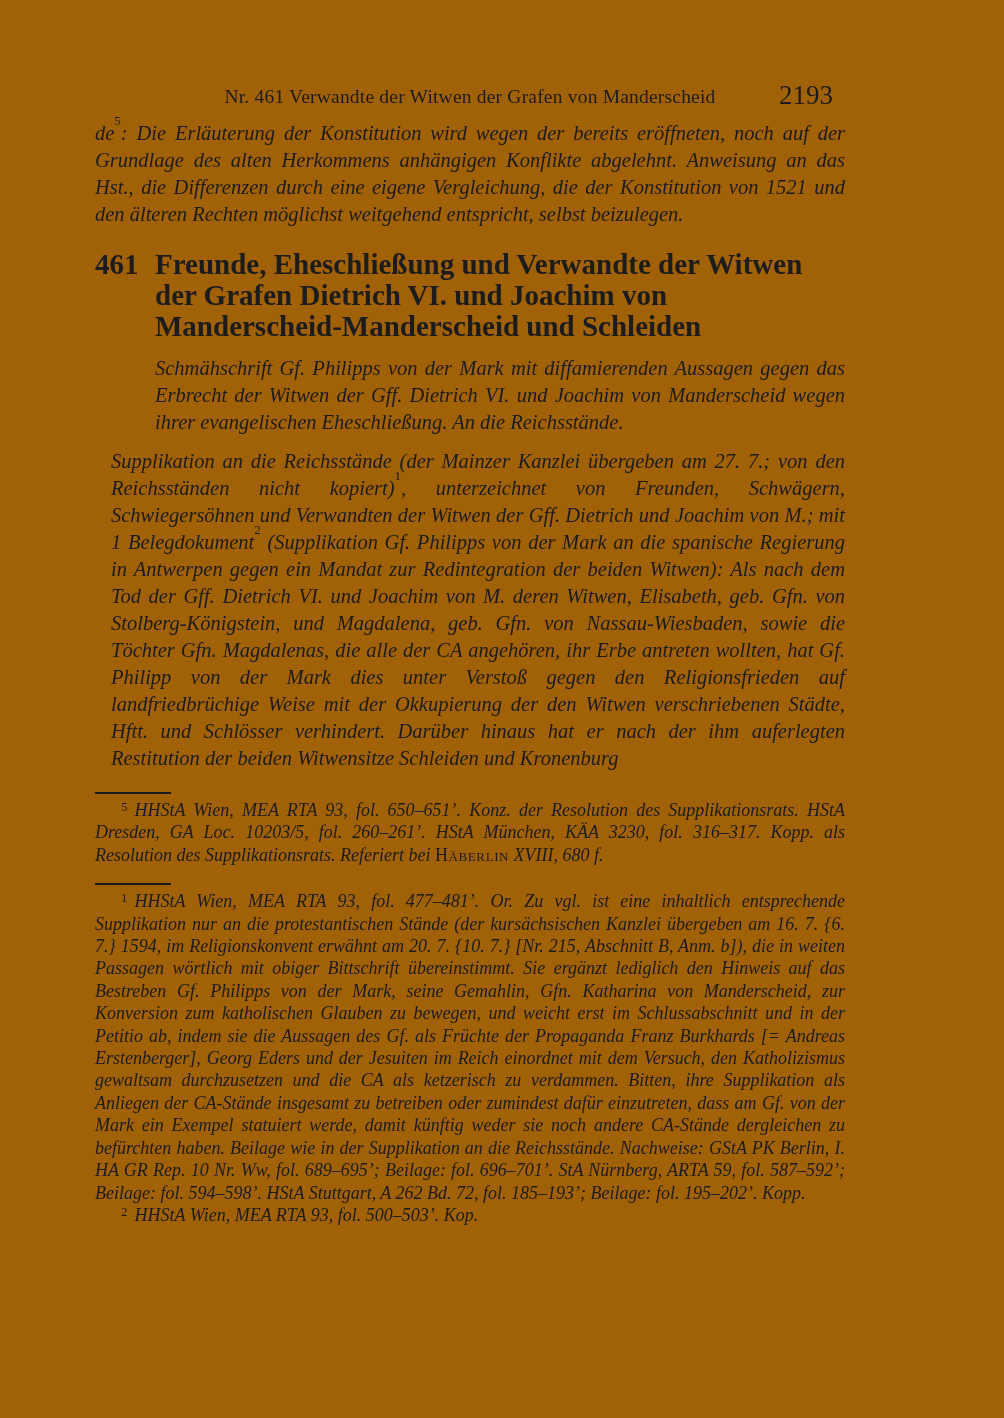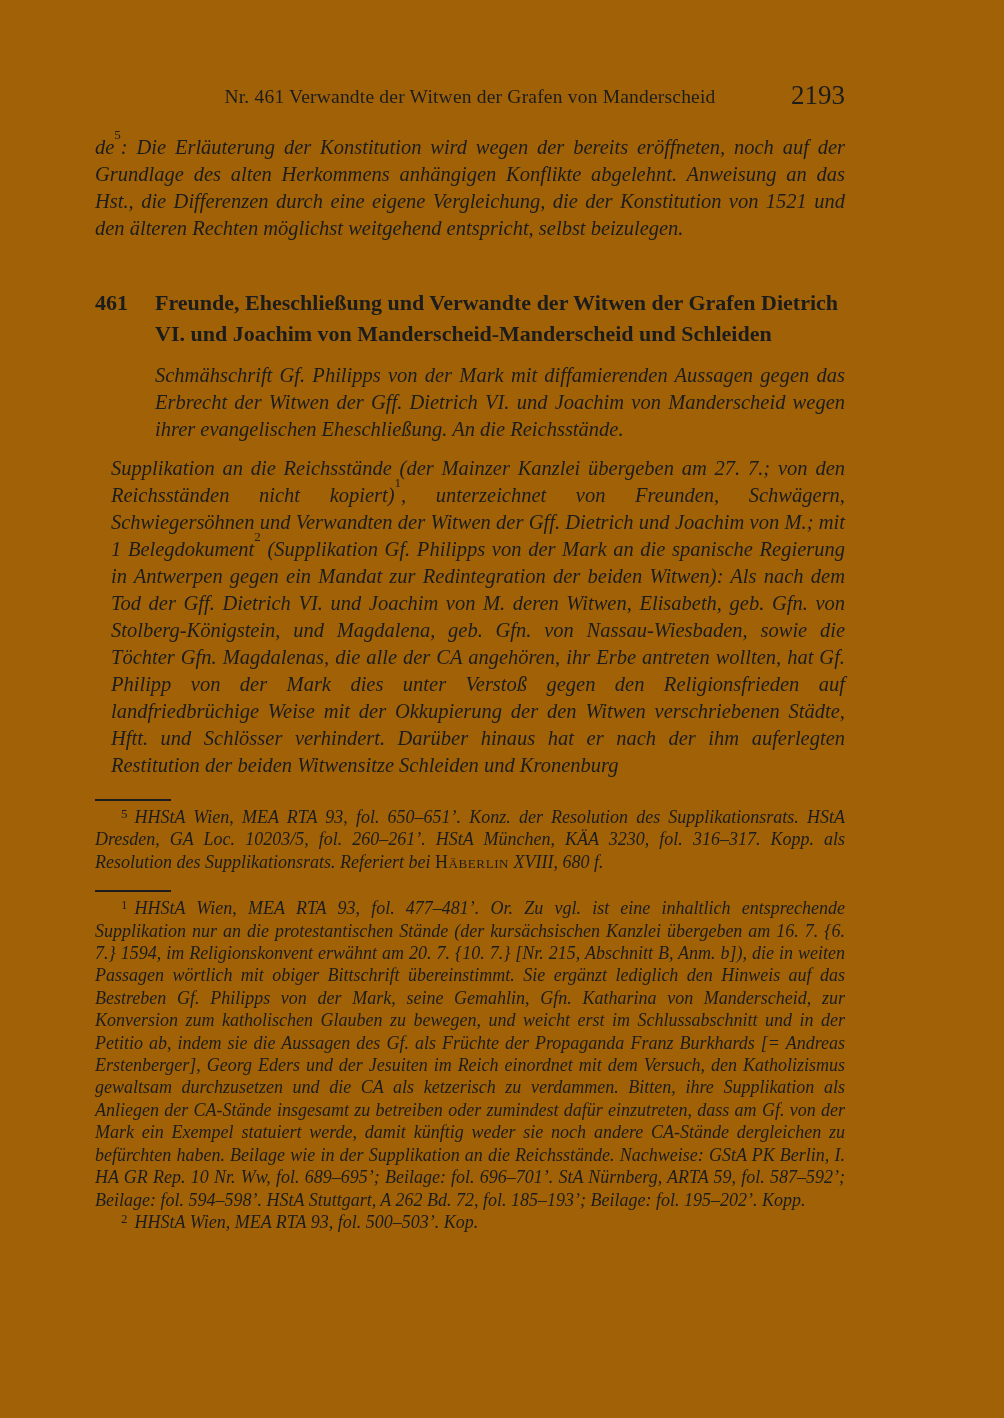--- a/index.html
+++ b/index.html
@@ -29,38 +29,38 @@
   }
   .running-title {
     display: block;
     text-align: center;
     font-size: 19.5px;
     line-height: 26px;
     letter-spacing: 0.2px;
   }
   .page-number {
     position: absolute;
-    right: 0;
+    right: 12px;
     top: -4px;
     font-size: 27px;
     line-height: 30px;
   }
   
   .para-cont {
-    margin: 24px 0 0 0;
+    margin: 10px 0 0 0;
     font-style: italic;
     font-size: 20.5px;
     line-height: 27px;
     text-align: justify;
   }
   .entry-head {
     display: flex;
-    margin-top: 45px;
+    margin-top: 21px;
     font-weight: bold;
-    font-size: 22px;
+    font-size: 29px;
     line-height: 31px;
   }
   .entry-num {
     flex: none;
     width: 60px;
   }
   .entry-title {
     flex: 1;
   }
   .summary {

